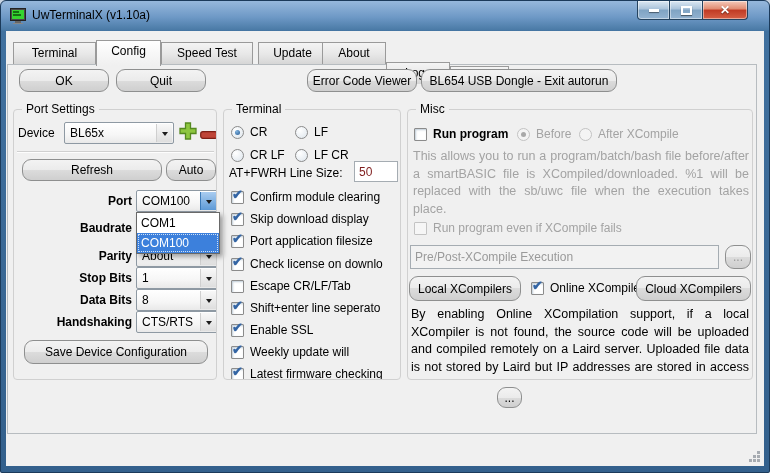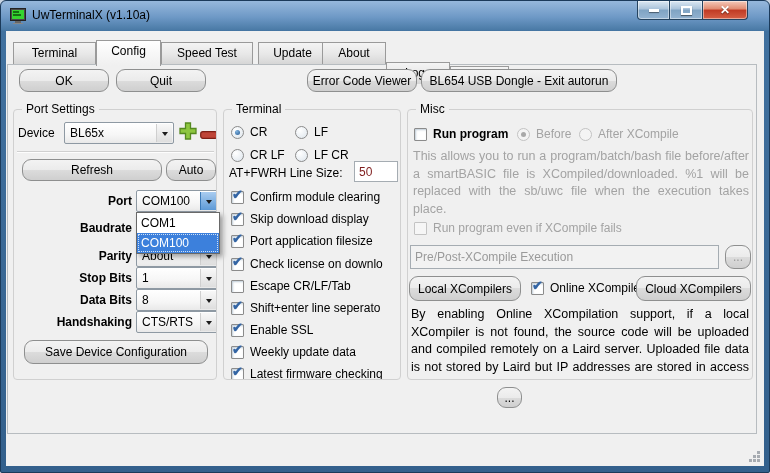--- a/index.html
+++ b/index.html
@@ -279,21 +279,21 @@
         <div class="row" style="left:7px;top:213px;right:1px;">
           <span class="cb">
               <span class="mk">✔</span>
             </span>
           <span>Enable SSL</span>
         </div>
         <div class="row" style="left:7px;top:235px;right:1px;">
           <span class="cb">
               <span class="mk">✔</span>
             </span>
-          <span>Weekly update data</span>
+          <span>Weekly update will</span>
         </div>
         <div class="row" style="left:7px;top:257px;right:1px;">
           <span class="cb">
               <span class="mk">✔</span>
             </span>
           <span>Latest firmware checking</span>
         </div>
       </div>
     </div>
 

